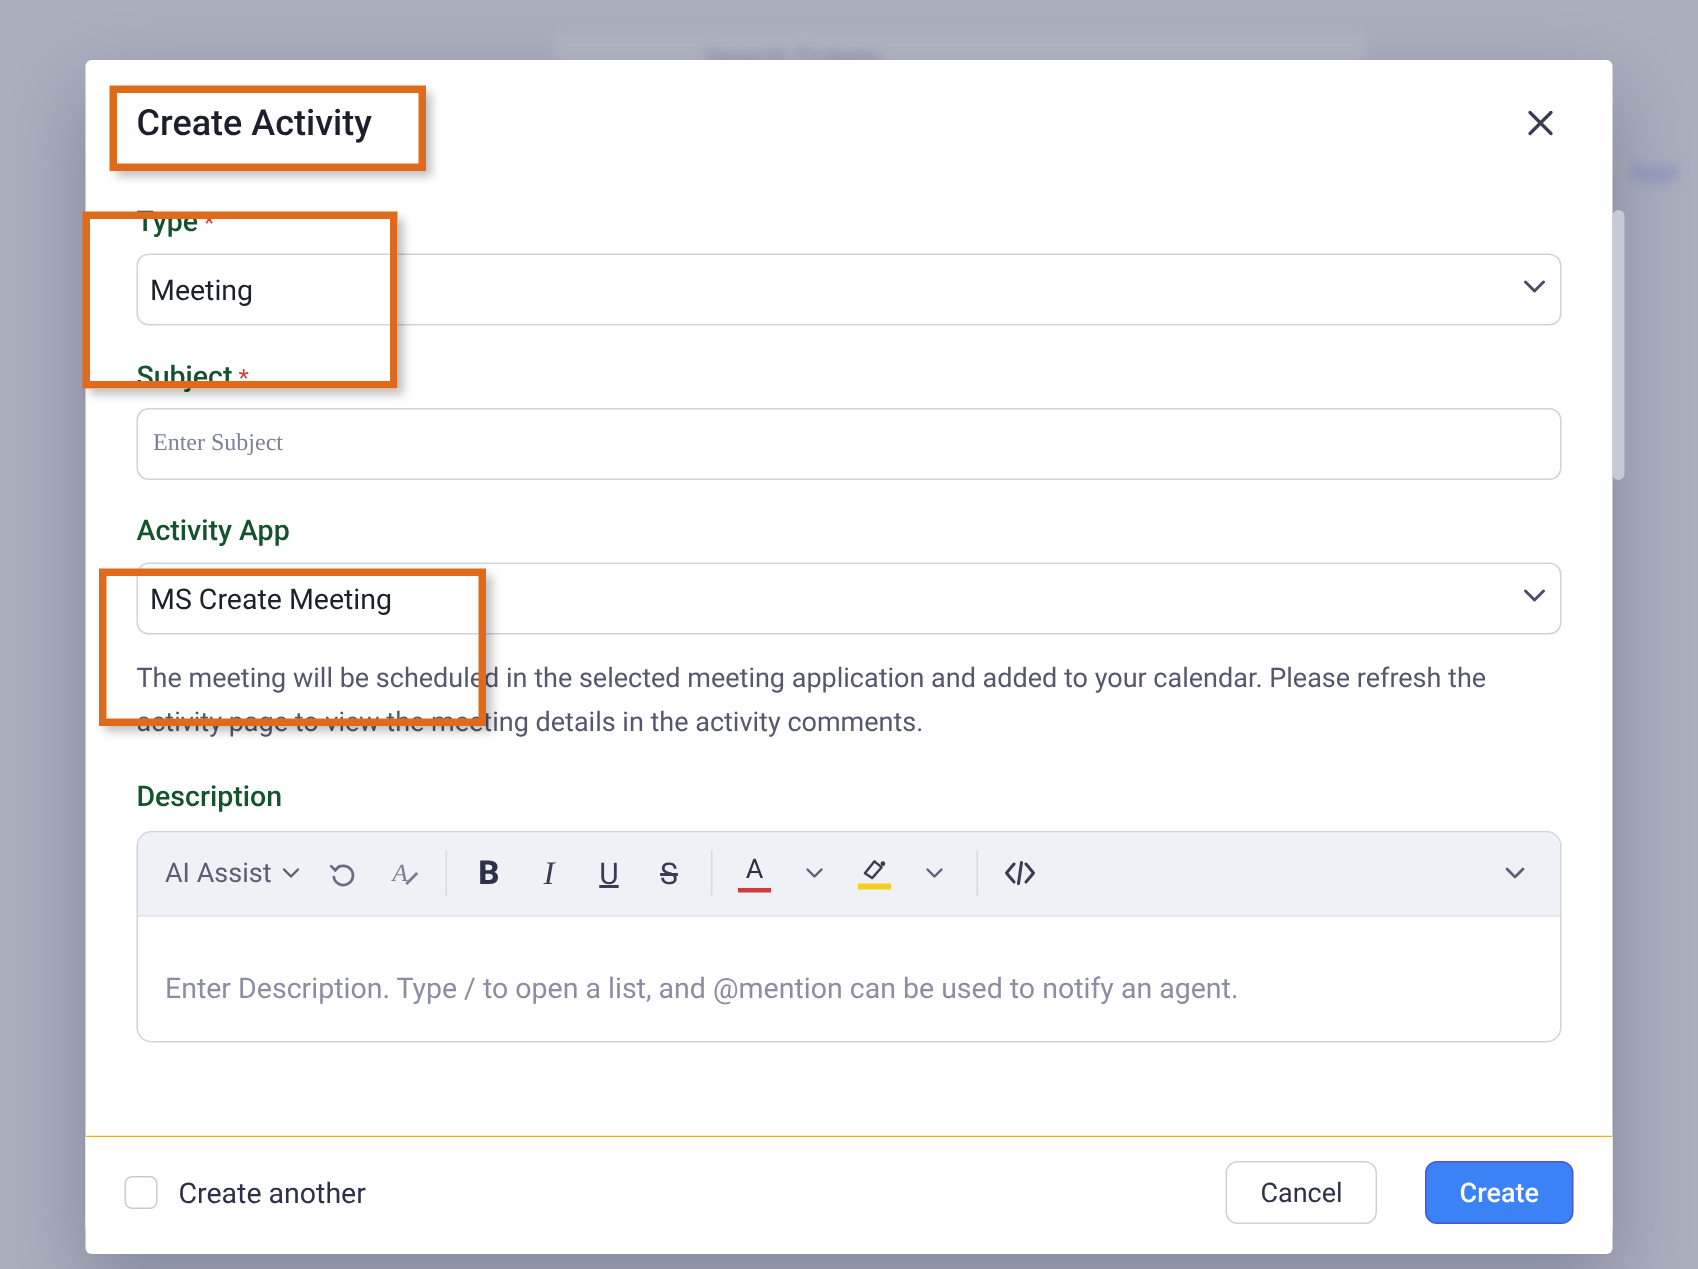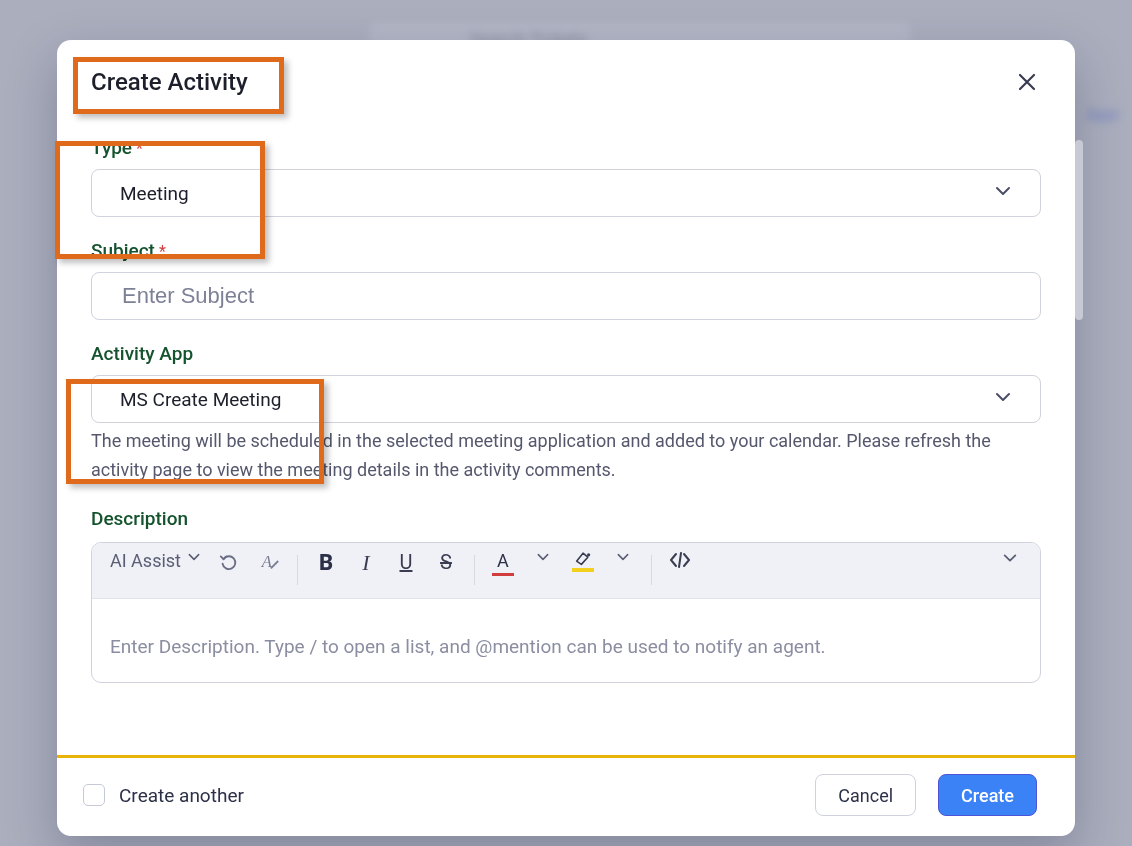--- a/index.html
+++ b/index.html
@@ -34,21 +34,21 @@
   }
   .modal-overlay {
     position: absolute; inset: 0;
     background: rgba(100,105,130,0.35);
   }
   .modal {
     position: absolute;
     left: 57px; top: 40px;
     width: 1018px; height: 796px;
     background: #ffffff;
-    border-radius: 14px;
+    border-radius: 4px;
     box-shadow: 0 20px 50px rgba(20,25,60,.25);
     display: flex; flex-direction: column;
   }
   .modal-scroll {
     position: absolute;
     right: -8px; top: 100px;
     width: 8px; height: 180px;
     background: #c7c9d4;
     border-radius: 4px;
   }
@@ -74,76 +74,76 @@
     display: inline-block;
   }
   .req { color: #d13c3c; margin-left: 4px; }
   .select, .text-input {
     margin-top: 10px;
     width: 100%;
     border: 1px solid #d0d3de;
     border-radius: 8px;
     height: 48px;
     display: flex; align-items: center; justify-content: space-between;
-    padding: 0 28px;
+    padding: 0 8px;
     font-size: 19px; color: #1d1f2b;
     background: #fff;
   }
   .text-input input {
     border: none; outline: none; width: 100%; height: 100%;
-    font-size: 22px; color: #1d1f2b; background: transparent;
+    font-size: 16px; color: #1d1f2b; background: transparent; font-family: Liberation Serif, serif;
   }
   .text-input input::placeholder { color: #7d8196; }
   .chev { color: #4b4f66; }
   .helper-text {
-    margin-top: 4px;
+    margin-top: 16px;
     font-size: 18px; line-height: 1.6;
     color: #55586d;
   }
   .editor {
     margin-top: 12px;
     border: 1px solid #d0d3de;
     border-radius: 10px;
     overflow: hidden;
   }
   .toolbar {
     display: flex; align-items: center;
     background: #f0f1f6;
     border-bottom: 1px solid #e1e3ec;
     height: 56px;
     padding: 0 10px;
   }
   .tbtn {
     height: 40px; min-width: 40px;
-    display: flex; justify-content: center;
+    display: flex; align-items: center; justify-content: center;
     color: #4b4f66; font-size: 20px;
     border-radius: 6px;
     padding: 0 8px;
     cursor: pointer;
   }
   .tbtn.lbl { font-size: 18px; color: #5a5e74; gap:6px; }
   .divider { width: 1px; height: 30px; background: #d6d8e3; margin: 0 8px; }
   .editor-area {
     padding: 36px 18px 24px 18px;
     font-size: 19px; color: #8b8ea1;
     min-height: 54px;
   }
   .modal-footer {
-    border-top: 3px solid #eab308;
-    padding: 16px 38px 20px 26px;
+    border-top: 1px solid #eab308;
+    padding: 16px 26px 20px 26px;
     display: flex; align-items: center; justify-content: space-between;
     background: #fff;
     border-radius: 0 0 18px 18px;
   }
   .chk-wrap { display: flex; align-items: center; gap: 14px; }
   .chk {
     width: 22px; height: 22px; border: 1.5px solid #c6c9d6; border-radius: 5px; background:#fff;
   }
   .chk-label { font-size: 19px; color: #2d3148; }
-  .footer-actions { display: flex; gap: 22px; }
+  .footer-actions { display: flex; gap: 32px; }
   .btn {
     height: 42px; padding: 0 22px; border-radius: 8px;
     font-size: 18px; display: flex; align-items: center; justify-content:center;
     cursor: pointer;
   }
   .btn-secondary { background: #fff; border: 1px solid #cfd2de; color: #2d3148; }
   .btn-primary { background: #3b82f6; border: 1px solid #4c55d8; color: #fff; font-weight: 500; }
 
   .highlight-box {
     position: absolute;

